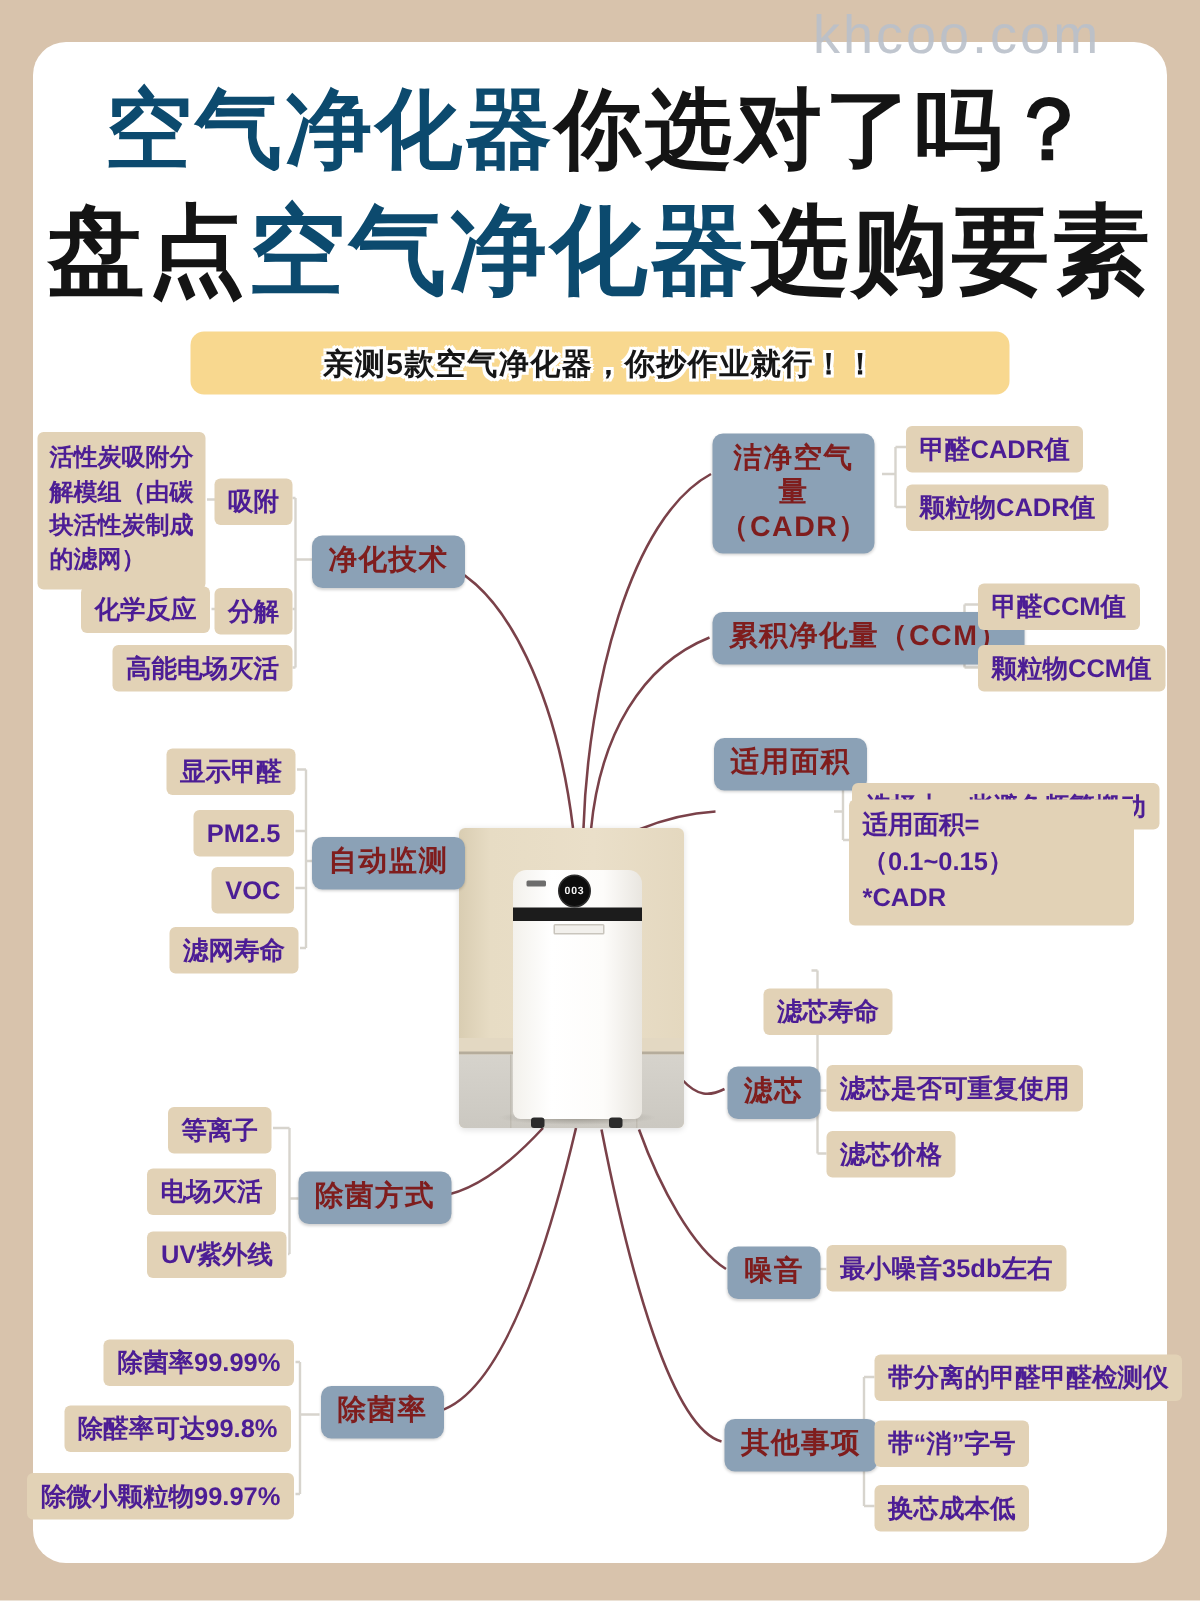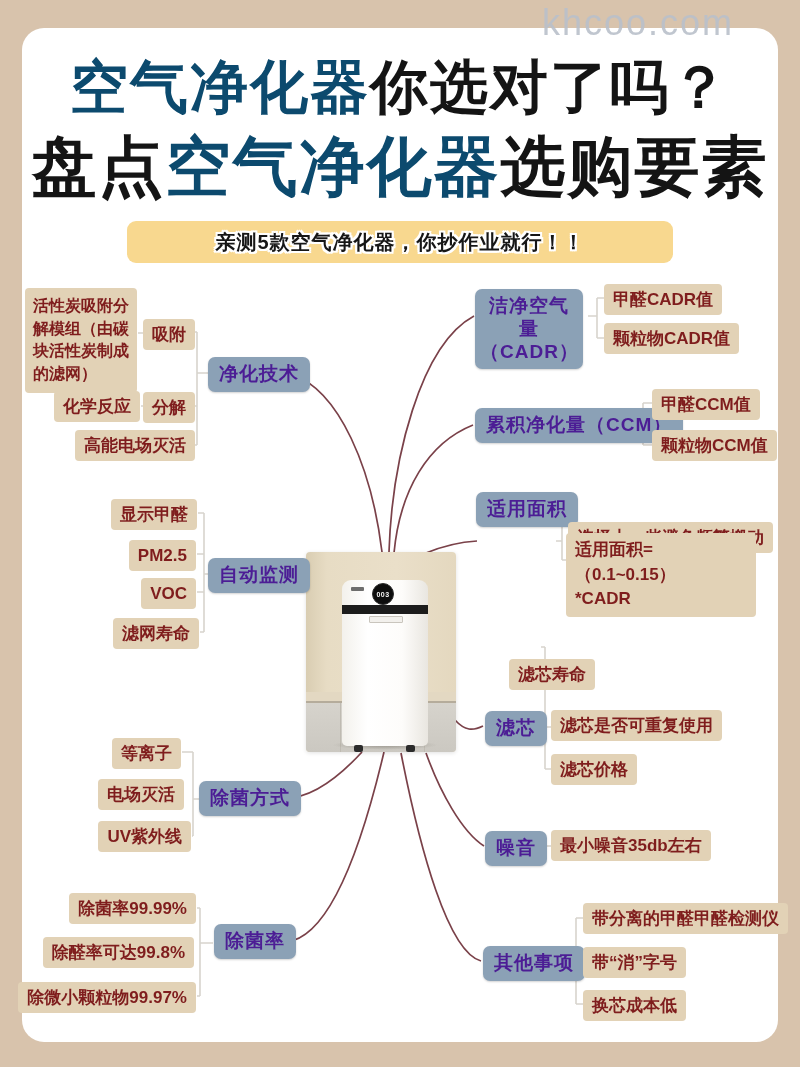--- a/index.html
+++ b/index.html
@@ -29,28 +29,28 @@
     background:#f8d88f;border-radius:9px;
     display:flex;align-items:center;justify-content:center;
   }
   .ribbon span{
     font-size:20px;font-weight:900;color:#161616;letter-spacing:1px;white-space:nowrap;
     text-shadow:-2px -2px 0 #fff,2px -2px 0 #fff,-2px 2px 0 #fff,2px 2px 0 #fff,
                  0 -2px 0 #fff,0 2px 0 #fff,-2px 0 0 #fff,2px 0 0 #fff;
   }
   svg.connectors{position:absolute;left:0;top:0;z-index:1;pointer-events:none;}
   .leaf{
-    position:absolute;z-index:3;background:#e2d2b6;color:#7f1d1d;
+    position:absolute;z-index:3;background:#e2d2b6;color:#4c1d95;
     font-size:17px;font-weight:700;padding:5px 9px;border-radius:4px;
     white-space:nowrap;line-height:1.25;
   }
   .leaf.big{width:96px;white-space:normal;font-size:16px;line-height:1.42;padding:7px 8px;}
   .leaf.formula{width:172px;white-space:pre-line;line-height:1.45;}
   .node{
-    position:absolute;z-index:3;background:#8ba1b6;color:#4c1d95;
+    position:absolute;z-index:3;background:#8ba1b6;color:#7f1d1d;
     font-size:19px;font-weight:800;padding:6px 11px;border-radius:7px;
     white-space:nowrap;line-height:1.2;box-shadow:0 1px 2px rgba(0,0,0,.18);
     letter-spacing:1px;
   }
   .node.wrap{width:98px;white-space:normal;text-align:center;padding:6px 5px;}
   
   .photo{
     position:absolute;left:306px;top:552px;width:150px;height:200px;z-index:2;
     background:linear-gradient(90deg,#d9cdb2 0%,#e7dcc4 14%,#eadfc9 60%,#e4d8bf 100%);
     border-radius:4px;overflow:hidden;box-shadow:0 1px 4px rgba(0,0,0,.12);

